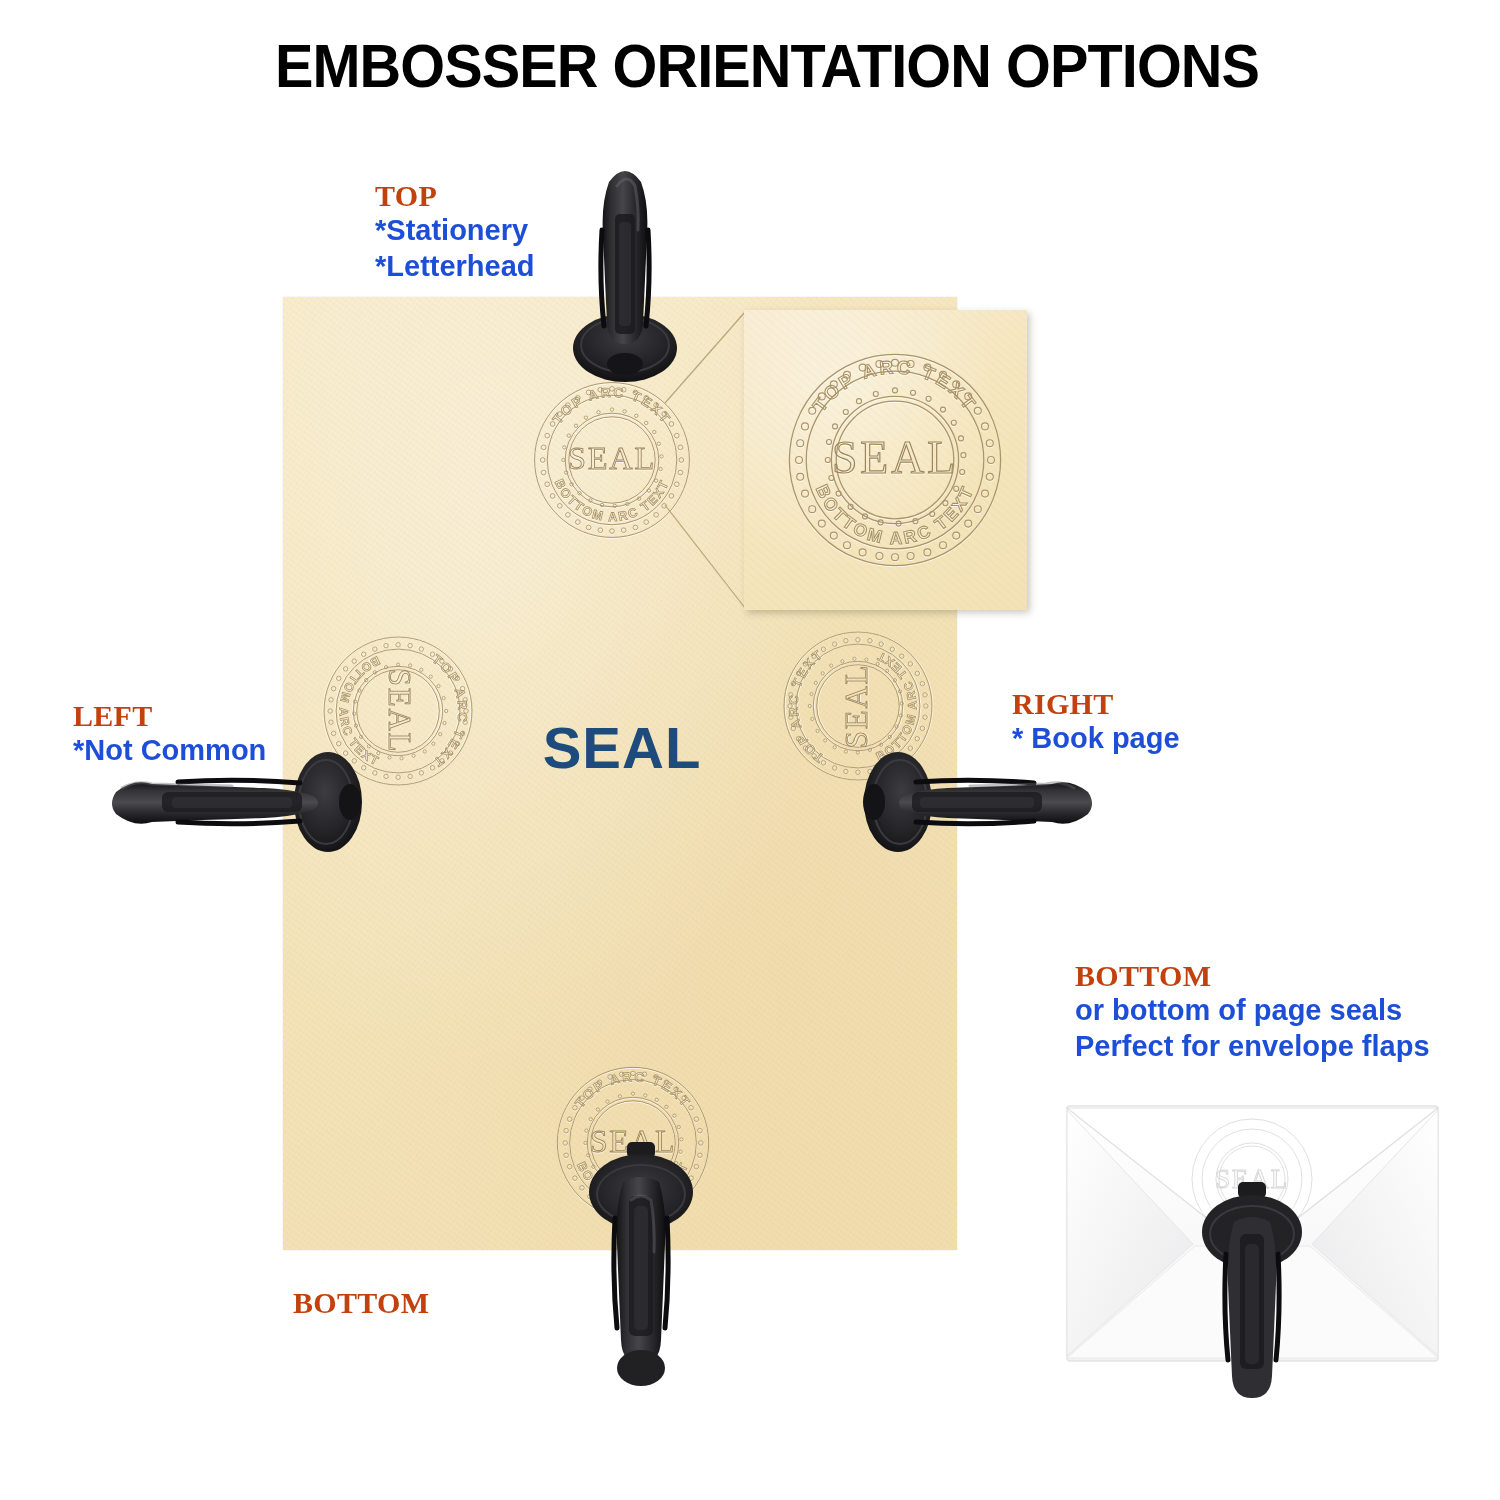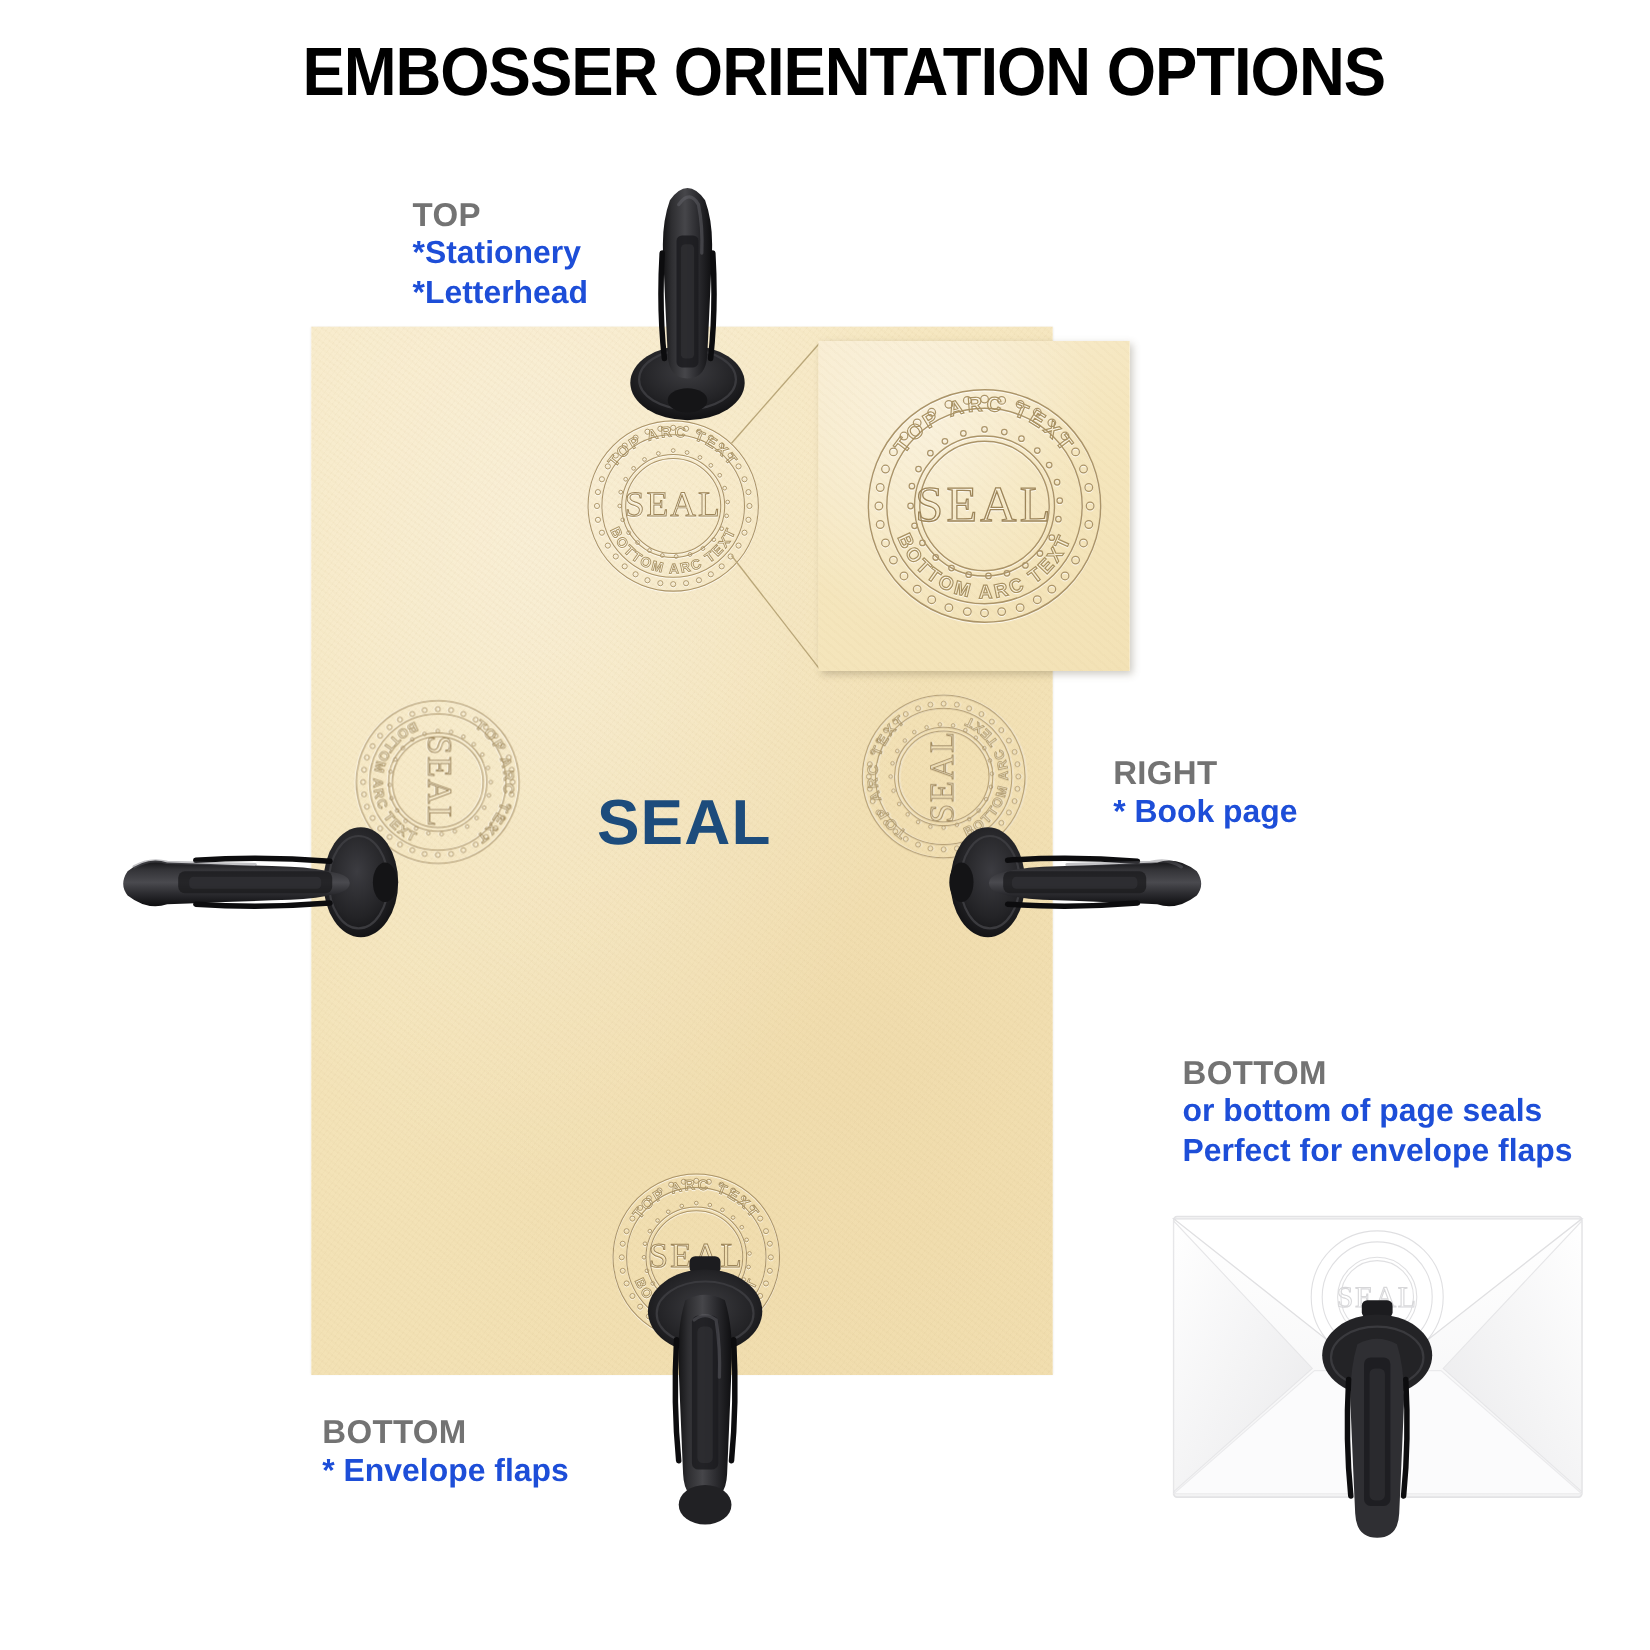--- a/index.html
+++ b/index.html
@@ -73,21 +73,21 @@
 
   
   .envelope{
     position:absolute;left:1048px;top:1104px;width:375px;height:267px;z-index:3;
   }
   .envelope svg{display:block;overflow:visible;}
 
   
   .label{position:absolute;font-family:"Liberation Sans",sans-serif;}
   .label .hd{
-    color:#737373;font-weight:bold;font-size:30px;letter-spacing:.3px;line-height:1.18;
+    color:#c2410c;font-weight:bold;font-size:30px;letter-spacing:.3px;line-height:1.18;font-family:Liberation Serif, serif;
   }
   .label .ln{
     color:#1d4ed8;font-weight:bold;font-size:29px;line-height:1.24;white-space:nowrap;
   }
   .lbl-top{left:358px;top:178px;}
   .lbl-left{left:56px;top:698px;}
   .lbl-right{left:972px;top:686px;margin-left:23px;}
   .lbl-bottom-right{left:1058px;top:958px;}
   .lbl-bottom-left{left:276px;top:1285px;}
 
@@ -703,30 +703,33 @@
       </g>
     </svg>
   </div>
 
   <div class="label lbl-top">
     <div class="hd">TOP</div>
     <div class="ln">*Stationery</div>
     <div class="ln">*Letterhead</div>
   </div>
 
+  <div class="label lbl-left">
+    <div class="hd">LEFT</div>
+    <div class="ln">*Not Common</div>
+  </div>
 
   <div class="label lbl-right">
     <div class="hd">RIGHT</div>
     <div class="ln">* Book page</div>
   </div>
 
   <div class="label lbl-bottom-right">
     <div class="hd">BOTTOM</div>
     <div class="ln">or bottom of page seals</div>
     <div class="ln">Perfect for envelope flaps</div>
   </div>
 
   <div class="label lbl-bottom-left">
     <div class="hd">BOTTOM</div>
-    <div class="ln">* Envelope flaps</div>
   </div>
 
 </div>
 
 </body></html>

